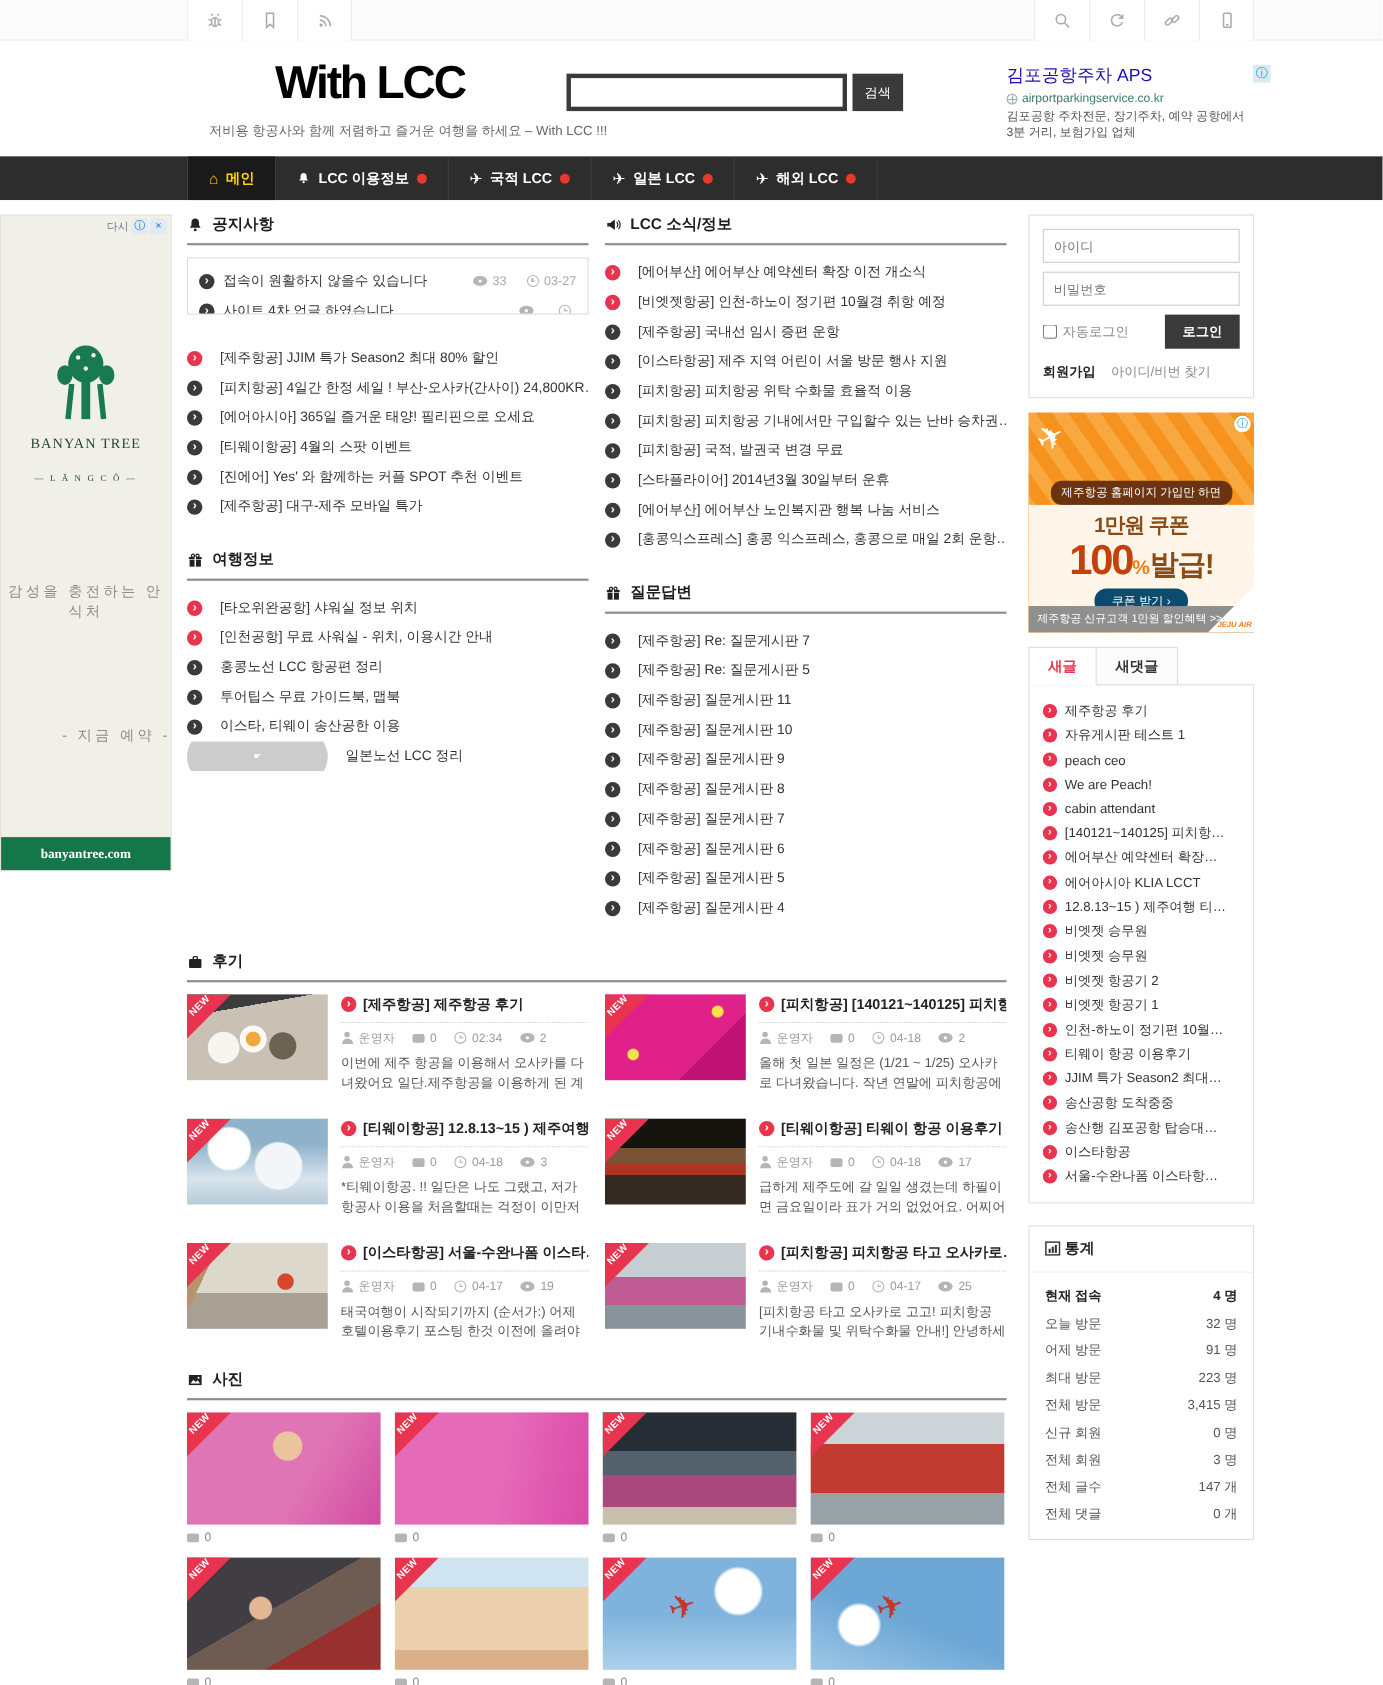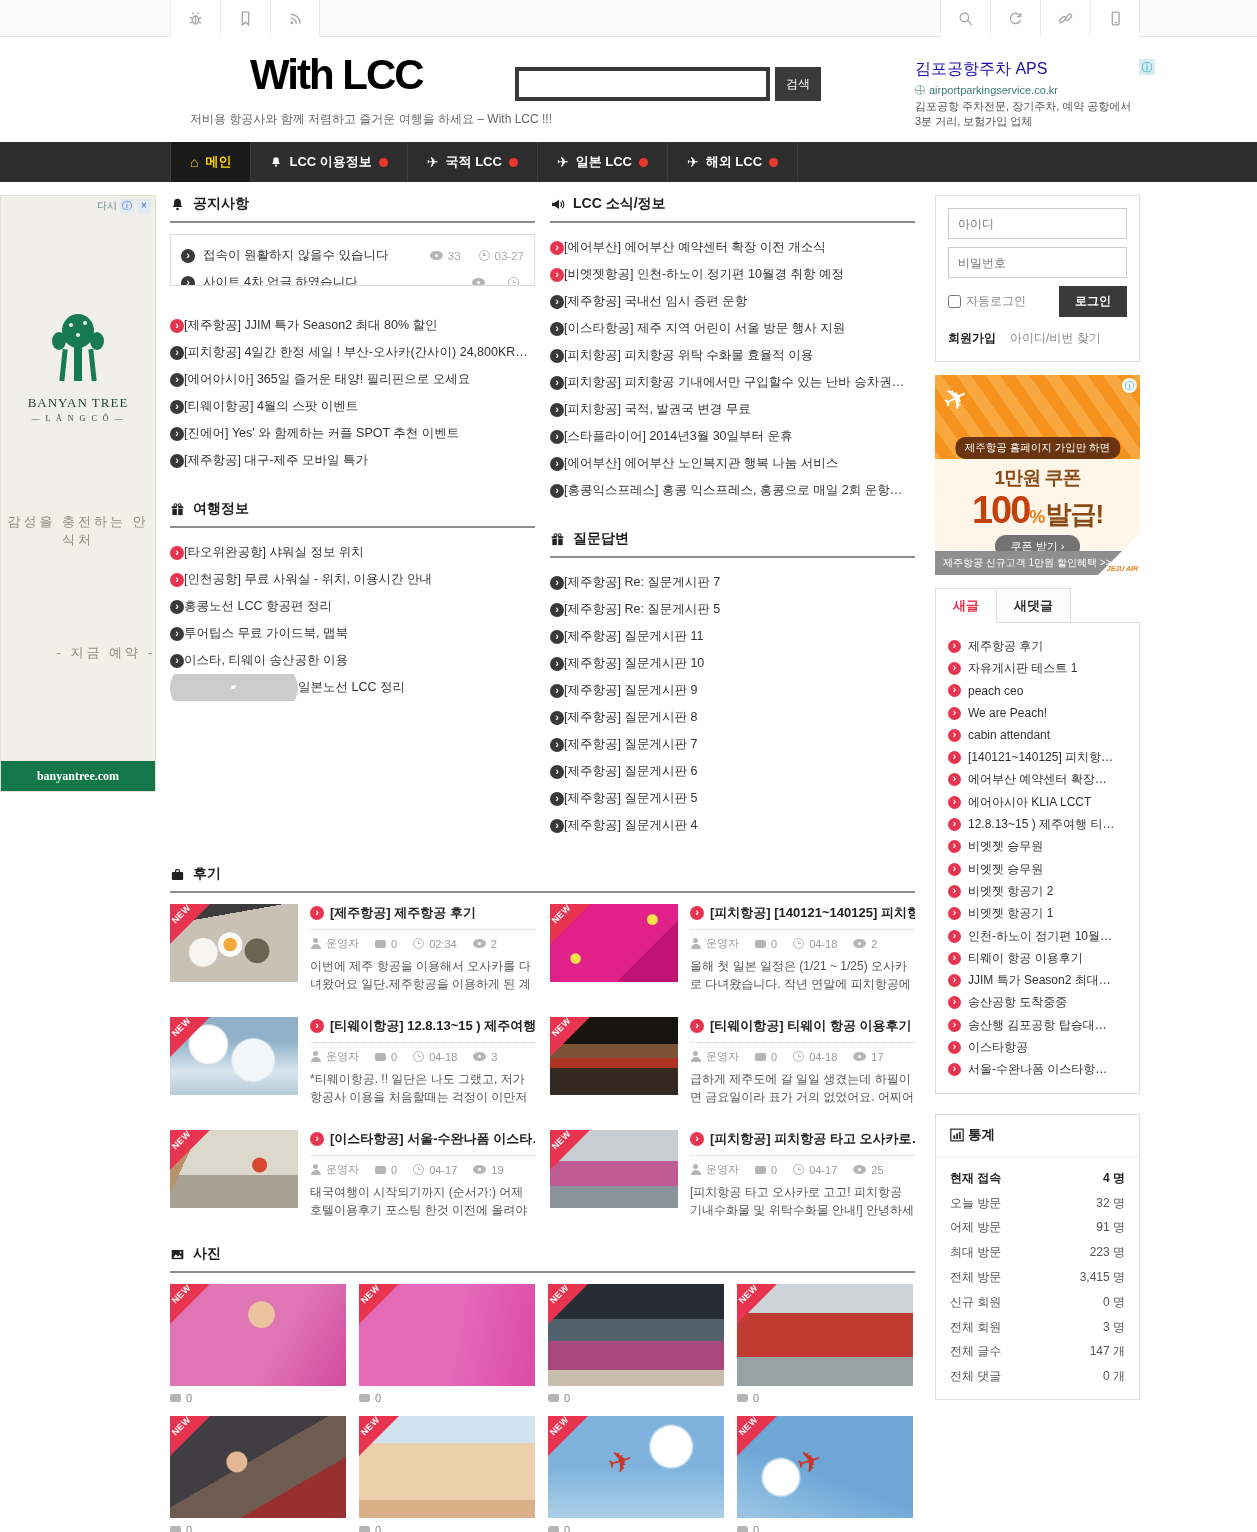--- a/index.html
+++ b/index.html
@@ -46,32 +46,32 @@
   .cols{display:flex;gap:15px}
   .col{width:365px}
   .sidebar{width:205px}
 
   
   .left-ad{position:absolute;left:0;top:13px;width:156px;height:597px;background:#f0efe8;border:1px solid #e3e2da;cursor:pointer}
   .ad-controls{position:absolute;top:3px;right:4px;display:flex;align-items:center;gap:3px;font-size:10px;color:#6b7a99}
   .ad-ctl{width:14px;height:14px;background:#dfeaf2;color:#2a6fd0;text-align:center;line-height:14px;font-size:10px;cursor:pointer}
   .tree{margin:115px auto 0;display:block}
   .ba-brand{margin-top:10px;text-align:center;font-family:"Liberation Serif","DejaVu Serif",serif;color:#274536;font-size:13px;letter-spacing:1px}
-  .ba-sub{text-align:center;font-family:"Liberation Serif","DejaVu Serif",serif;color:#274536;font-size:8px;letter-spacing:2px;margin-top:3px}
+  .ba-sub{text-align:center;font-family:"Liberation Serif","DejaVu Serif",serif;color:#274536;font-size:8px;letter-spacing:2px;margin-top:19px}
   .ba-tagline{margin-top:90px;text-align:center;font-size:13px;color:#8d8d7f;letter-spacing:3px}
   .ba-cta{margin-top:95px;text-align:right;font-size:13px;color:#8d8d7f;letter-spacing:3px}
   .ba-domain{position:absolute;bottom:0;left:0;right:0;height:30px;background:#14774a;color:#fff;text-align:center;line-height:30px;font-size:12px;font-weight:bold;font-family:"Liberation Serif","DejaVu Serif",serif}
 
   
   .sec{margin-bottom:26px}
   .sec-h{display:flex;align-items:center;gap:8px;font-size:14px;font-weight:bold;color:#1d1d1d;padding-bottom:8px;border-bottom:2px solid #8d8d8d;margin-bottom:11px}
   .sec-h svg{flex:0 0 auto}
 
   ul{list-style:none}
-  .list li{display:flex;align-items:center;gap:0;height:27px;font-size:12.5px;color:#333;cursor:pointer;overflow:hidden;white-space:nowrap}
+  .list li{display:flex;align-items:center;gap:16px;height:27px;font-size:12.5px;color:#333;cursor:pointer;overflow:hidden;white-space:nowrap}
   .blt{flex:0 0 14px;width:14px;height:14px;border-radius:50%;background:#3a3a3a;color:#fff;display:inline-flex;align-items:center;justify-content:center;font-size:11px;font-weight:bold}
   .blt::before{content:"›";margin-top:-2px}
   .blt.hot{background:#e8344e}
   .blt.thumb::before{content:"☛";font-size:8px;margin-top:0}
   .blt.sm{flex:0 0 13px;width:13px;height:13px;font-size:10px}
 
   
   .notice-box{border:1px solid #ddd;padding:7px 10px;height:52px;overflow:hidden}
   .notice-box li{display:flex;align-items:center;gap:8px;height:27px;font-size:12.5px;cursor:pointer}
   .n-meta{margin-left:auto;display:flex;align-items:center;gap:5px;color:#aaa;font-size:11.5px}
@@ -139,21 +139,21 @@
   .jeju{position:relative;width:205px;height:200px;margin-top:13px;overflow:hidden;cursor:pointer;background:repeating-linear-gradient(55deg,#f6921e 0 12px,#f9a840 12px 24px)}
   .jeju-plane{position:absolute;left:8px;top:6px;color:#fff;font-size:30px;transform:rotate(-28deg)}
   .jeju-info{position:absolute;right:3px;top:3px;width:15px;height:15px;background:#fff;color:#18a0c4;border-radius:50%;font-size:10px;text-align:center;line-height:15px}
   .jeju-badge{position:absolute;left:50%;transform:translateX(-50%);top:62px;background:#6b3410;color:#fff;font-size:10.5px;padding:4px 10px;border-radius:10px;white-space:nowrap}
   .jeju-panel{position:absolute;left:0;right:0;top:84px;bottom:24px;background:rgba(255,252,247,.93);text-align:center}
   .jeju-l1{margin-top:6px;font-size:19px;font-weight:bold;color:#8a4b16;letter-spacing:-1px}
   .jeju-l2{font-size:0;margin-top:-2px}
   .jeju-big{font-size:38px;font-weight:bold;color:#c2410c;letter-spacing:-2px}
   .jeju-pct{font-size:18px;font-weight:bold;color:#ee7d18}
   .jeju-bal{font-size:26px;font-weight:bold;color:#8a4b16;letter-spacing:-1px}
-  .jeju-btn{display:inline-block;margin-top:3px;background:#737373;color:#fff;font-size:11px;padding:4px 16px;border-radius:11px;cursor:pointer}
+  .jeju-btn{display:inline-block;margin-top:3px;background:#0c4a6e;color:#fff;font-size:11px;padding:4px 16px;border-radius:11px;cursor:pointer}
   .jeju-strip{position:absolute;left:0;right:0;bottom:0;height:24px;background:#8f8f8f;color:#fff;font-size:10px;line-height:24px;padding-left:8px}
   .jeju-corner{position:absolute;right:0;bottom:0;width:0;height:0;border-left:42px solid transparent;border-bottom:42px solid #fff}
   .jeju-brand{position:absolute;right:2px;bottom:3px;color:#ee7d18;font-size:7px;font-weight:bold;font-style:italic}
 
   .tabs{display:flex;margin-top:13px}
   .tab{height:35px;padding:0 17px;display:flex;align-items:center;font-size:13px;font-weight:bold;border:1px solid #ddd;cursor:pointer;position:relative}
   .tab.active{color:#e8344e;background:#fff;z-index:2;border-bottom-color:#fff}
   .tab.inactive{background:#fcfcfc;color:#333;margin-left:-1px}
   .newlist{border:1px solid #ddd;margin-top:-1px;padding:12px 12px;background:#fff}
   .newlist li{display:flex;align-items:center;gap:7px;height:22.3px;font-size:12px;color:#333;cursor:pointer;overflow:hidden;white-space:nowrap}

